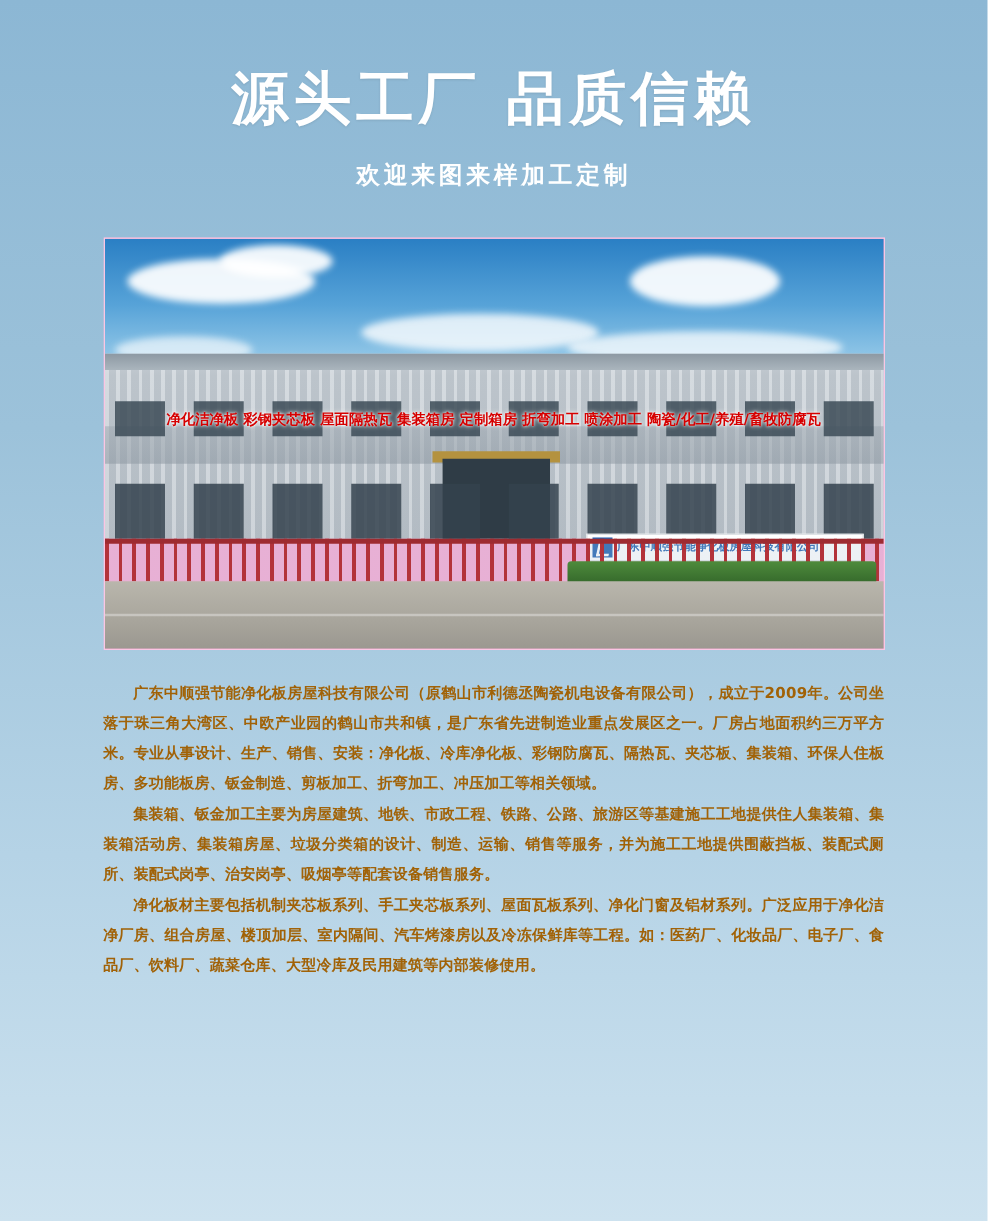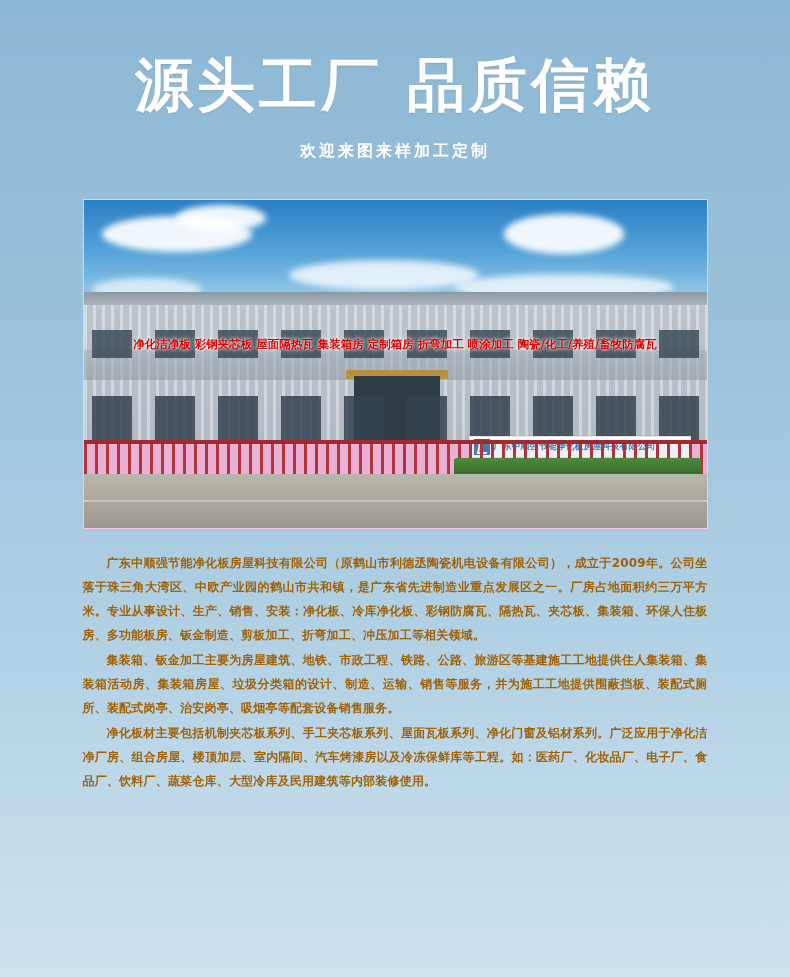--- a/index.html
+++ b/index.html
@@ -15,31 +15,31 @@
     overflow: hidden;
     position: relative;
   }
 
   
   .header {
     padding-top: 52px;
     text-align: center;
   }
   .main-title {
-    font-size: 58px;
+    font-size: 46px;
     font-weight: bold;
     color: #ffffff;
     letter-spacing: 4px;
     line-height: 1.15;
     text-shadow: 0 1px 2px rgba(0,0,0,0.10);
     margin: 0;
   }
   .sub-title {
     margin: 22px 0 0 0;
-    font-size: 16px;
+    font-size: 19px;
     font-weight: bold;
     color: #ffffff;
     letter-spacing: 3px;
   }
 
   
   .photo-wrap {
     width: 625px;
     height: 330px;
     margin: 37px auto 0 auto;

